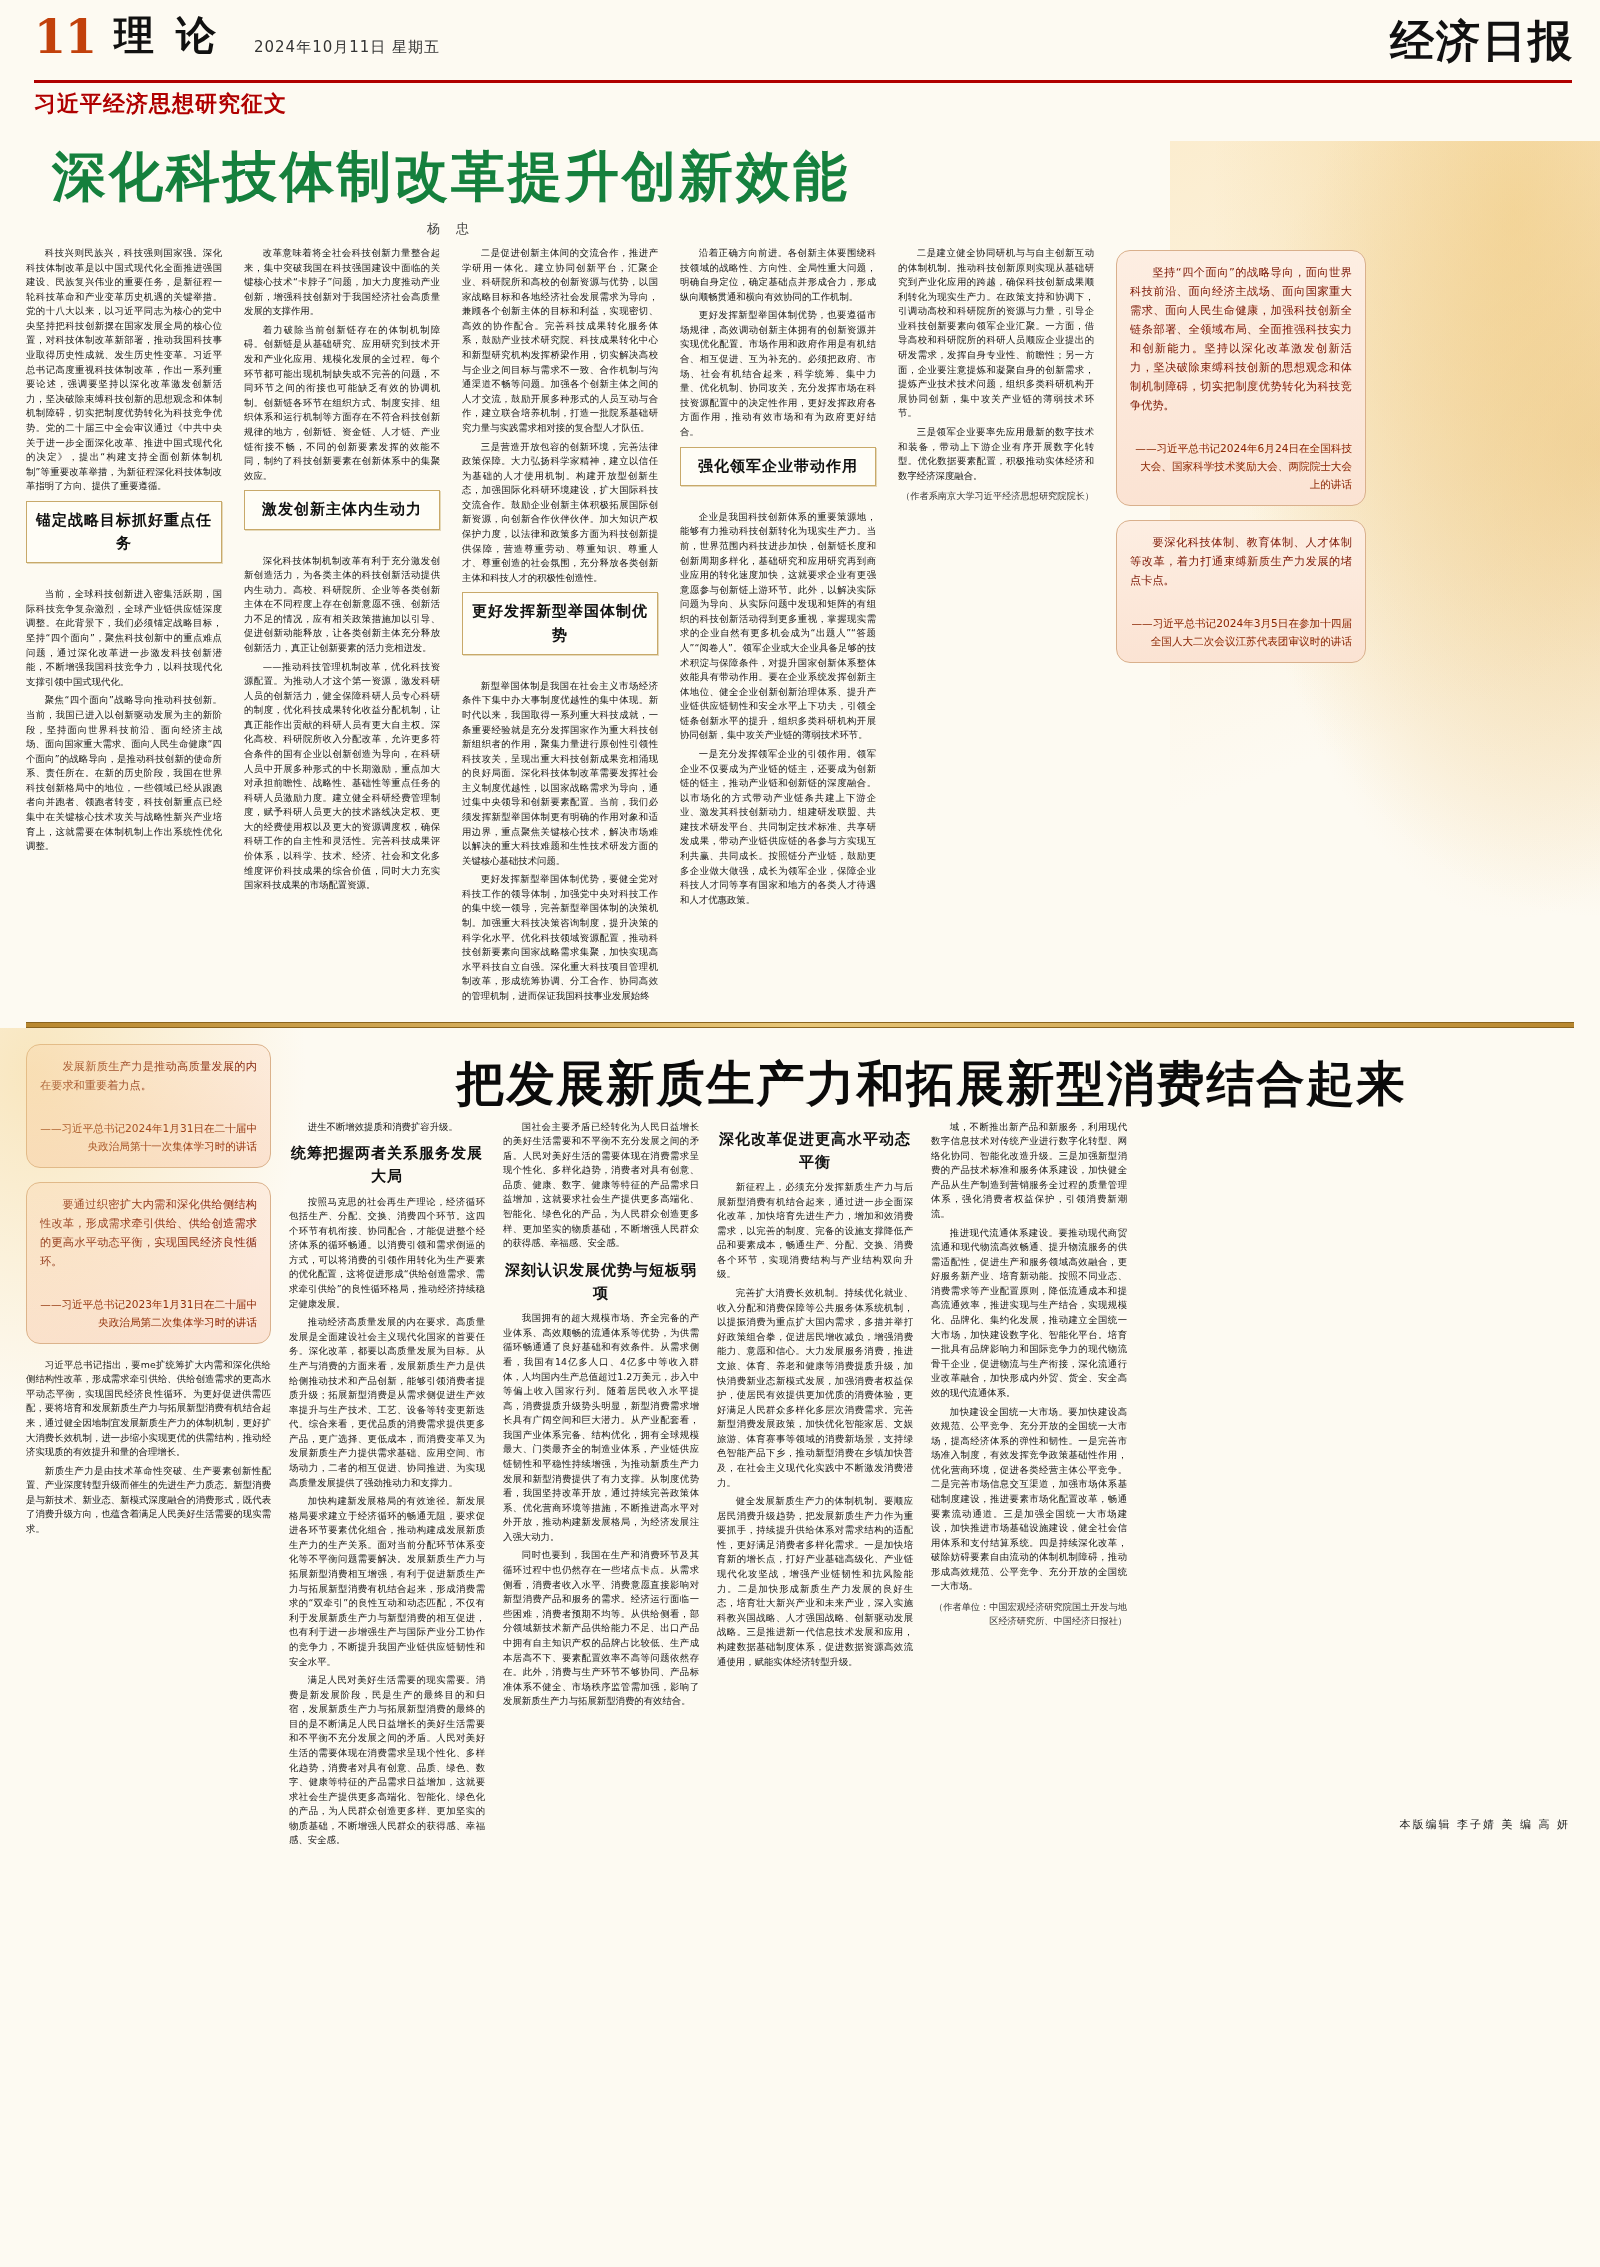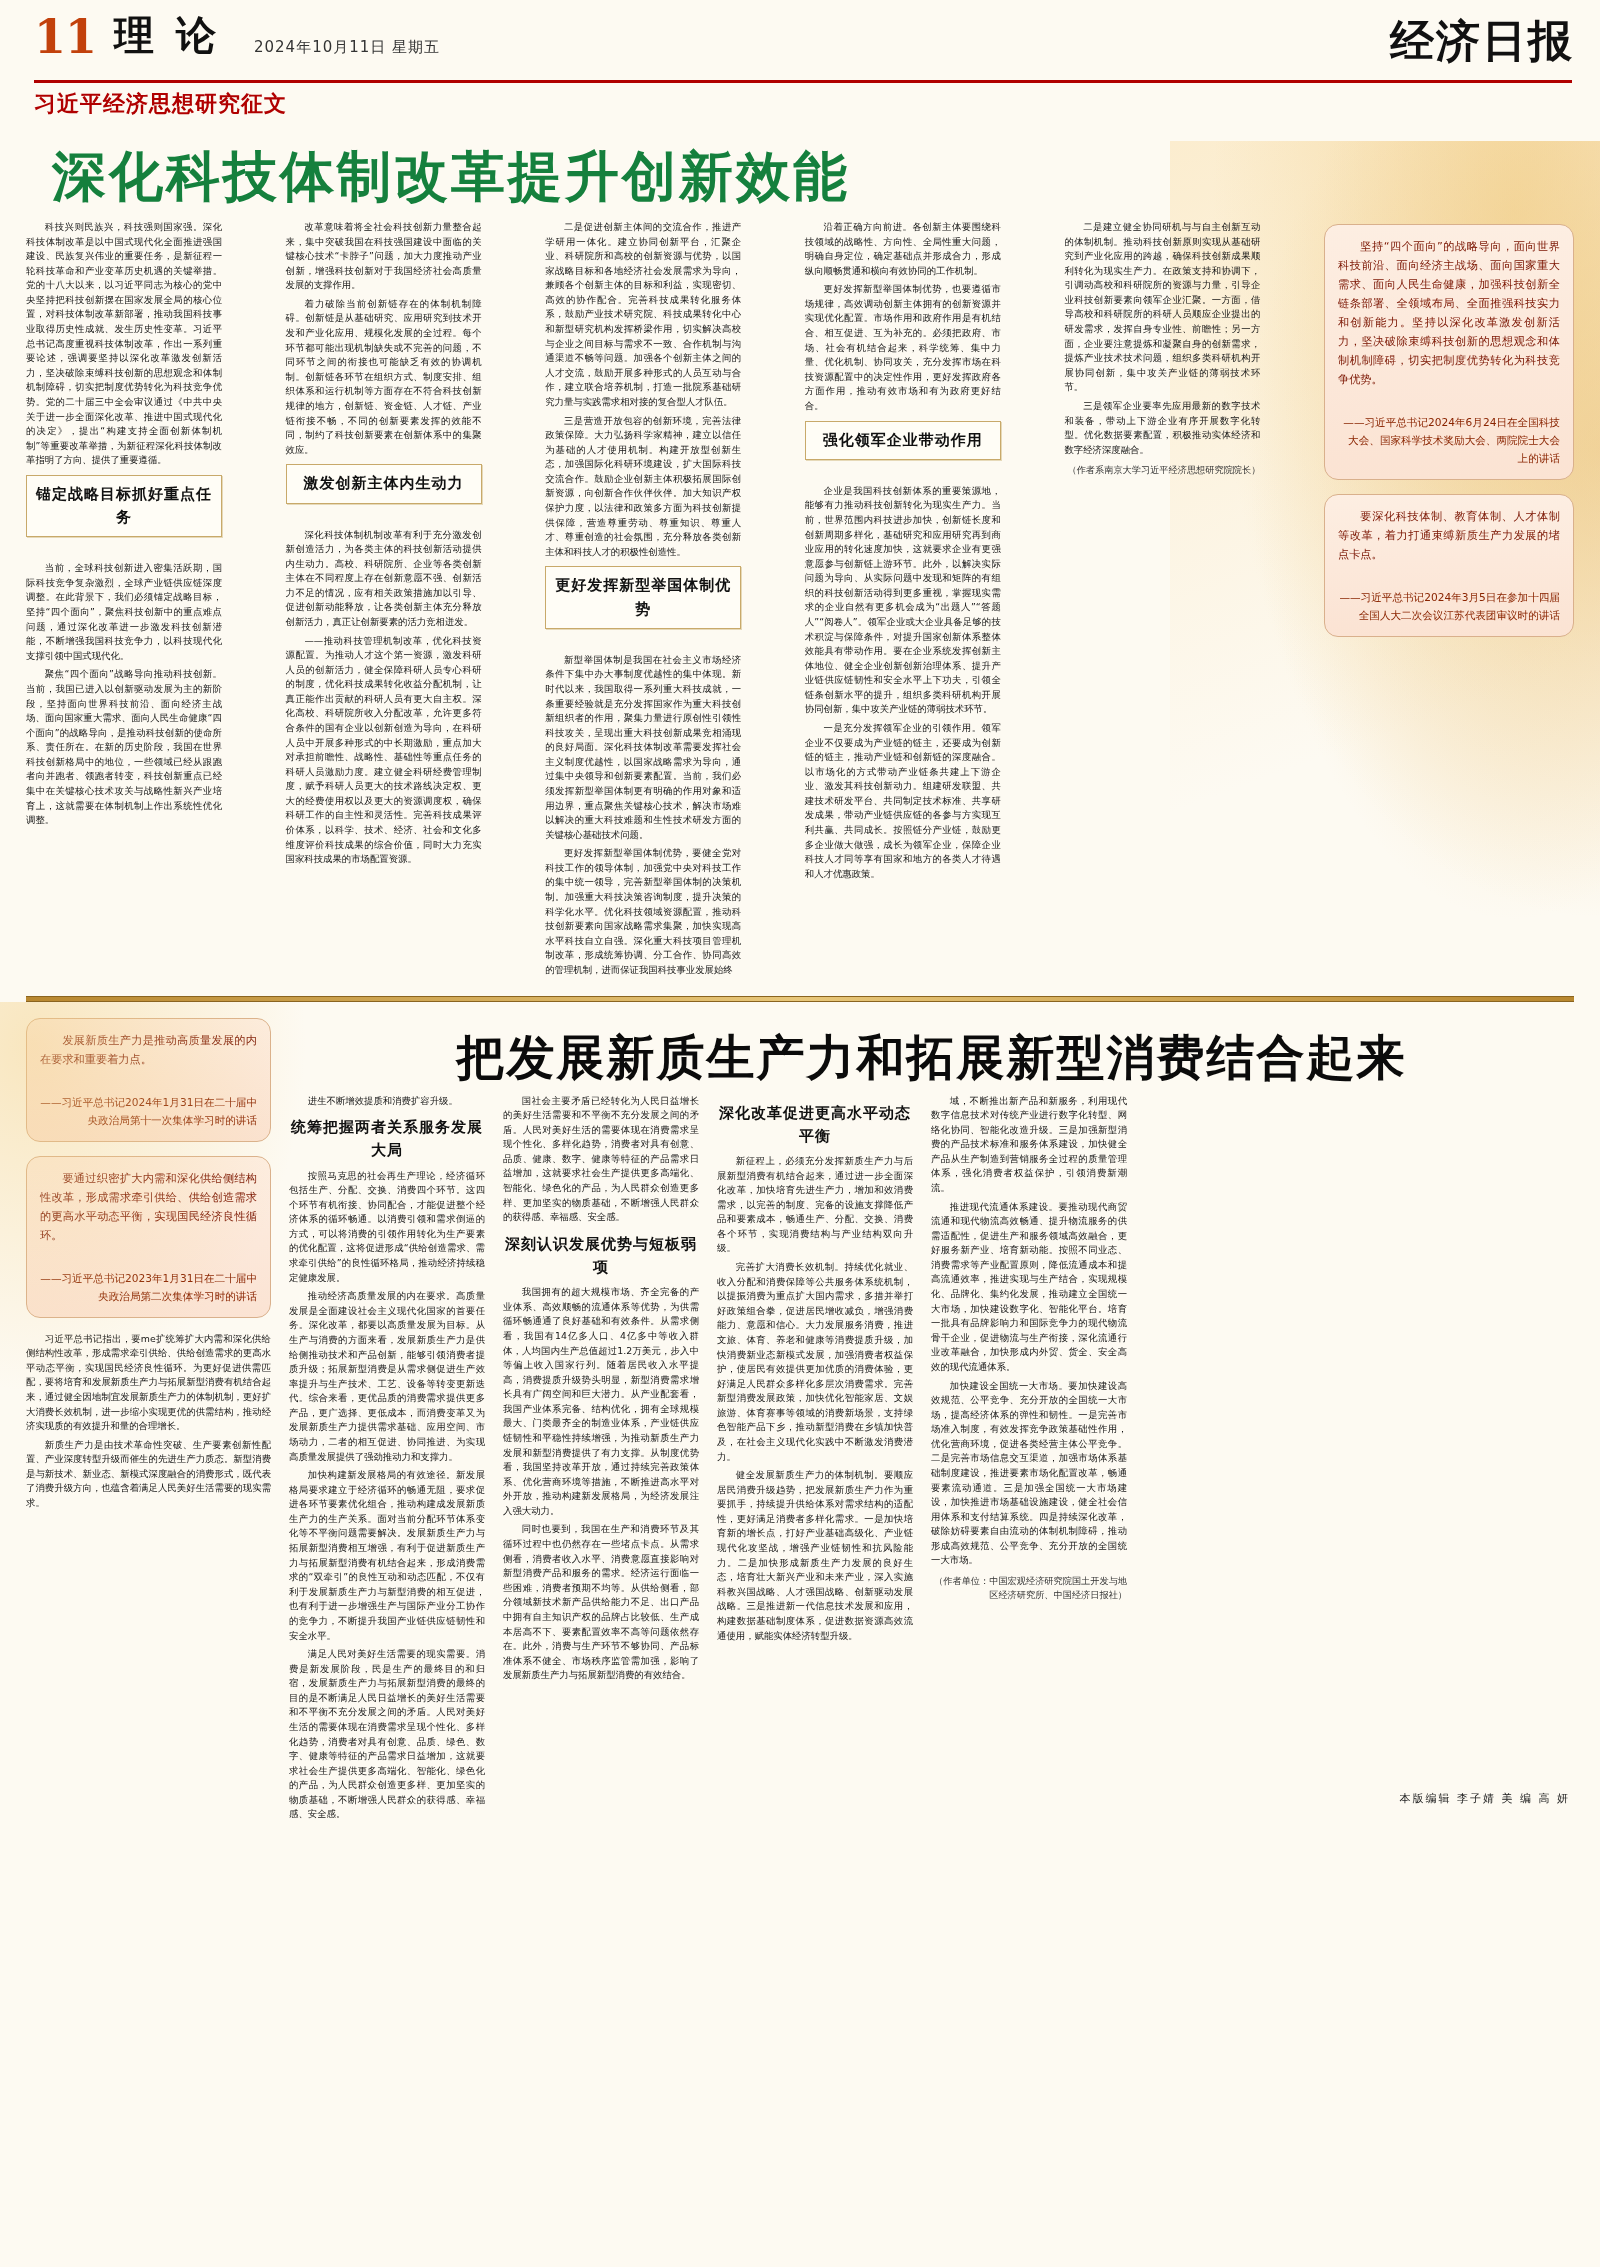--- a/index.html
+++ b/index.html
@@ -85,23 +85,22 @@
   .byline {
     text-align:center;
     font-size:13px;
     color:#444;
     width:850px;
     letter-spacing:6px;
     margin-bottom:8px;
   }
   .cols {
     display:flex;
-    gap:32px;
+    gap:22px;
     align-items:flex-start;
-    justify-content:space-between;
   }
   .col {
     width:196px;
     font-size:9.4px;
     line-height:1.55;
     text-align:justify;
     color:#141414;
   }
   .col p { margin:0 0 4px 0; text-indent:2em; }
   .subhead-box {
@@ -221,20 +220,21 @@
   <div class="page-section">理 论</div>
   <div class="page-date">2024年10月11日  星期五</div>
   <div class="paper-name">经济日报</div>
 </div>
 <div class="rule-red"></div>
 <div class="column-tag">习近平经济思想研究征文</div>
 
 <div class="article-top">
   <div class="gold-wash"></div>
   <div class="headline-1">深化科技体制改革提升创新效能</div>
+  <div class="byline">杨 忠</div>
 
   <div class="cols">
 
     <div class="col">
       <p>科技兴则民族兴，科技强则国家强。深化科技体制改革是以中国式现代化全面推进强国建设、民族复兴伟业的重要任务，是新征程一轮科技革命和产业变革历史机遇的关键举措。党的十八大以来，以习近平同志为核心的党中央坚持把科技创新摆在国家发展全局的核心位置，对科技体制改革新部署，推动我国科技事业取得历史性成就、发生历史性变革。习近平总书记高度重视科技体制改革，作出一系列重要论述，强调要坚持以深化改革激发创新活力，坚决破除束缚科技创新的思想观念和体制机制障碍，切实把制度优势转化为科技竞争优势。党的二十届三中全会审议通过《中共中央关于进一步全面深化改革、推进中国式现代化的决定》，提出“构建支持全面创新体制机制”等重要改革举措，为新征程深化科技体制改革指明了方向、提供了重要遵循。</p>
       <div class="subhead-box">锚定战略目标抓好重点任务</div>
       <p>当前，全球科技创新进入密集活跃期，国际科技竞争复杂激烈，全球产业链供应链深度调整。在此背景下，我们必须锚定战略目标，坚持“四个面向”，聚焦科技创新中的重点难点问题，通过深化改革进一步激发科技创新潜能，不断增强我国科技竞争力，以科技现代化支撑引领中国式现代化。</p>
       <p>聚焦“四个面向”战略导向推动科技创新。当前，我国已进入以创新驱动发展为主的新阶段，坚持面向世界科技前沿、面向经济主战场、面向国家重大需求、面向人民生命健康“四个面向”的战略导向，是推动科技创新的使命所系、责任所在。在新的历史阶段，我国在世界科技创新格局中的地位，一些领域已经从跟跑者向并跑者、领跑者转变，科技创新重点已经集中在关键核心技术攻关与战略性新兴产业培育上，这就需要在体制机制上作出系统性优化调整。</p>
     </div>
 

